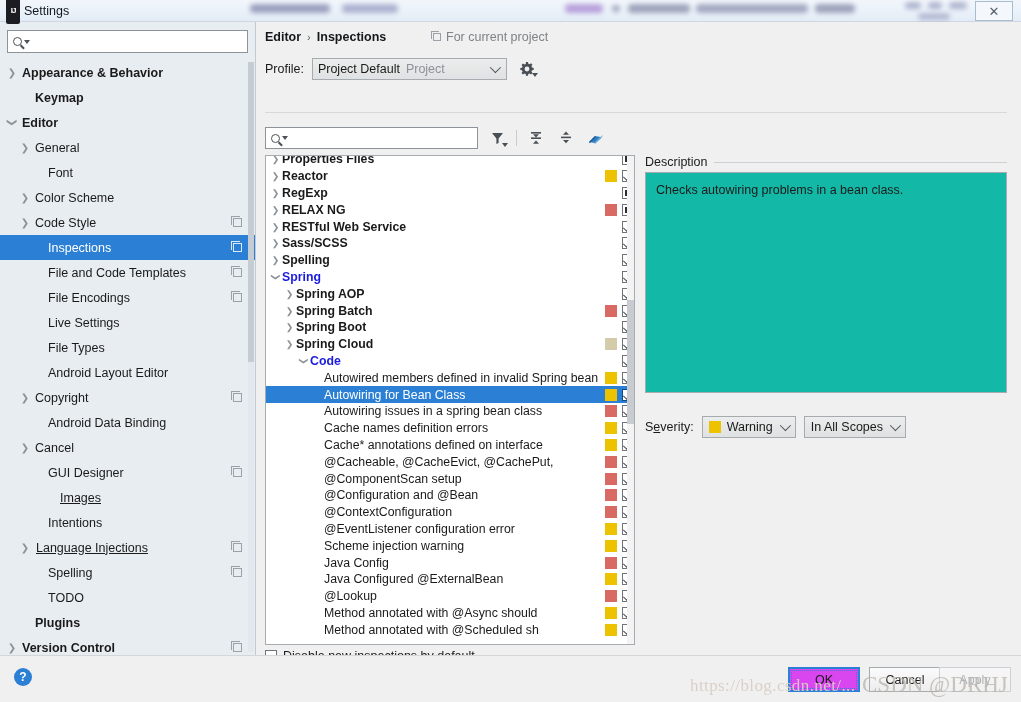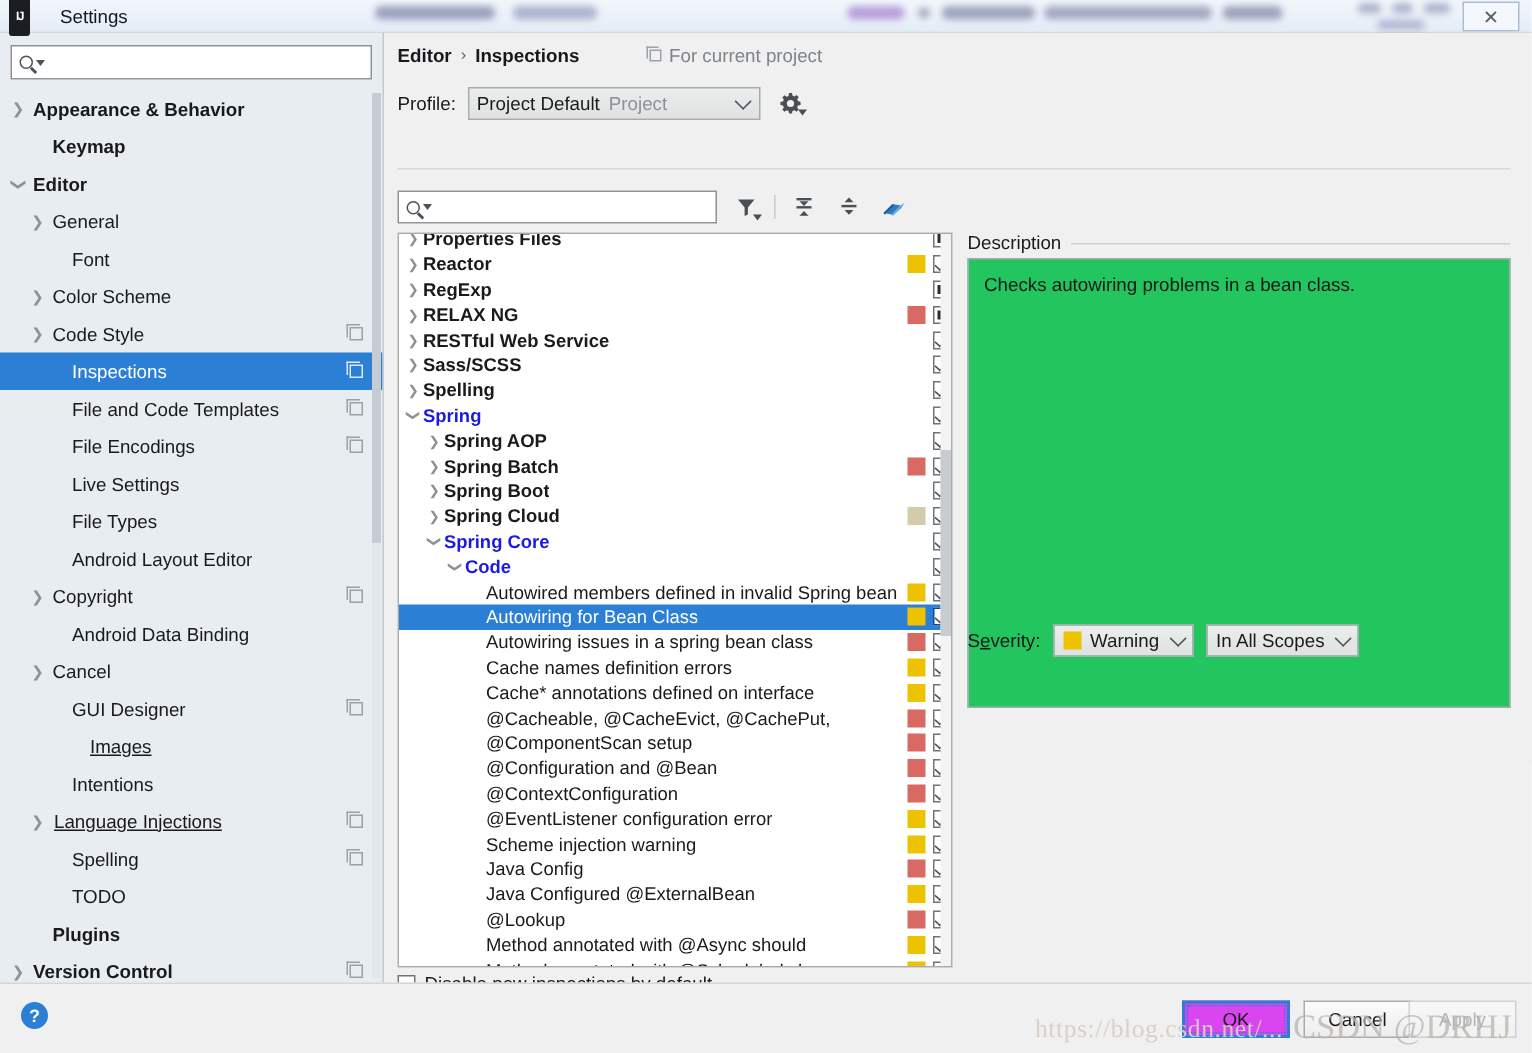--- a/index.html
+++ b/index.html
@@ -28,21 +28,21 @@
   #app-icon {
     position: relative; z-index: 3;
     margin-left: 6px; width: 14px; height: 26px;
     background: #1b1d22; border-radius: 2px;
     display: flex; align-items: center; justify-content: center;
     color: #fff; font-size: 8px; font-weight: bold; letter-spacing: -1px;
     font-family: "Liberation Sans", sans-serif;
   }
   #title-text {
     position: relative; z-index: 3;
-    margin-left: 20px; font-size: 12.5px; color: #14181f;
+    margin-left: 4px; font-size: 12.5px; color: #14181f;
   }
   #close-btn {
     position: absolute; right: 8px; top: 1px; z-index: 4;
     width: 38px; height: 20px;
     border: 1px solid #a9bdd0; background: #f4f8fc;
     display: flex; align-items: center; justify-content: center;
     color: #55606b; font-size: 13px;
   }
 
   
@@ -235,22 +235,22 @@
     width: 12px; height: 12px; background: #fff; border: 1px solid #6e747a; flex: none;
   }
   #disable-label { font-size: 12.5px; }
 
   
   #descblock { position: absolute; left: 388px; top: 133px; right: 14px; height: 490px; }
   #desc-legend { position: absolute; left: 0; top: 0; display: flex; align-items: center; width: 100%; }
   #desc-legend .txt { font-size: 12.5px; padding-right: 6px; }
   #desc-legend .line { flex: 1; height: 1px; background: #ccd0d4; }
   #desc-box {
-    position: absolute; left: 0; top: 17px; right: 0; height: 300px;
-    background: #22c55e; border: 1px solid #a7acb1; padding: 8px 10px;
+    position: absolute; left: 0; top: 17px; right: 0; height: 221px;
+    background: #14b8a6; border: 1px solid #a7acb1; padding: 8px 10px;
     font-size: 12.5px; line-height: 1.45;
   }
   #desc-grip {
     position: absolute; left: 50%; transform: translateX(-50%); top: 262px;
     width: 18px; height: 5px;
     background-image: radial-gradient(#b6bbc0 40%, transparent 41%);
     background-size: 3px 3px;
   }
   #severity-row {
     position: absolute; left: 0; top: 261px; display: flex; align-items: center; gap: 8px;
@@ -616,26 +616,20 @@
             <span class="chk checked"></span>
           </div>
           <div class="t-row">
             <span style="width: 17px; flex: 0 0 auto;"></span>
             <span class="t-arrow">❯</span>
             <span class="t-label bold">Spring Cloud</span>
             <span class="sev" style="background: rgb(211, 203, 169);"></span>
             <span class="chk checked"></span>
           </div>
           <div class="t-row">
-            <span style="width: 17px; flex: 0 0 auto;"></span>
-            <span class="t-arrow" style="transform: rotate(90deg);">❯</span>
-            <span class="t-label blue">Spring Core</span>
-            <span class="chk checked"></span>
-          </div>
-          <div class="t-row">
             <span style="width: 31px; flex: 0 0 auto;"></span>
             <span class="t-arrow" style="transform: rotate(90deg);">❯</span>
             <span class="t-label blue">Code</span>
             <span class="chk checked"></span>
           </div>
           <div class="t-row">
             <span style="width: 45px; flex: 0 0 auto;"></span>
             <span class="t-arrow">&nbsp;</span>
             <span class="t-label">Autowired members defined in invalid Spring bean class</span>
             <span class="sev" style="background: rgb(237, 194, 0);"></span>

